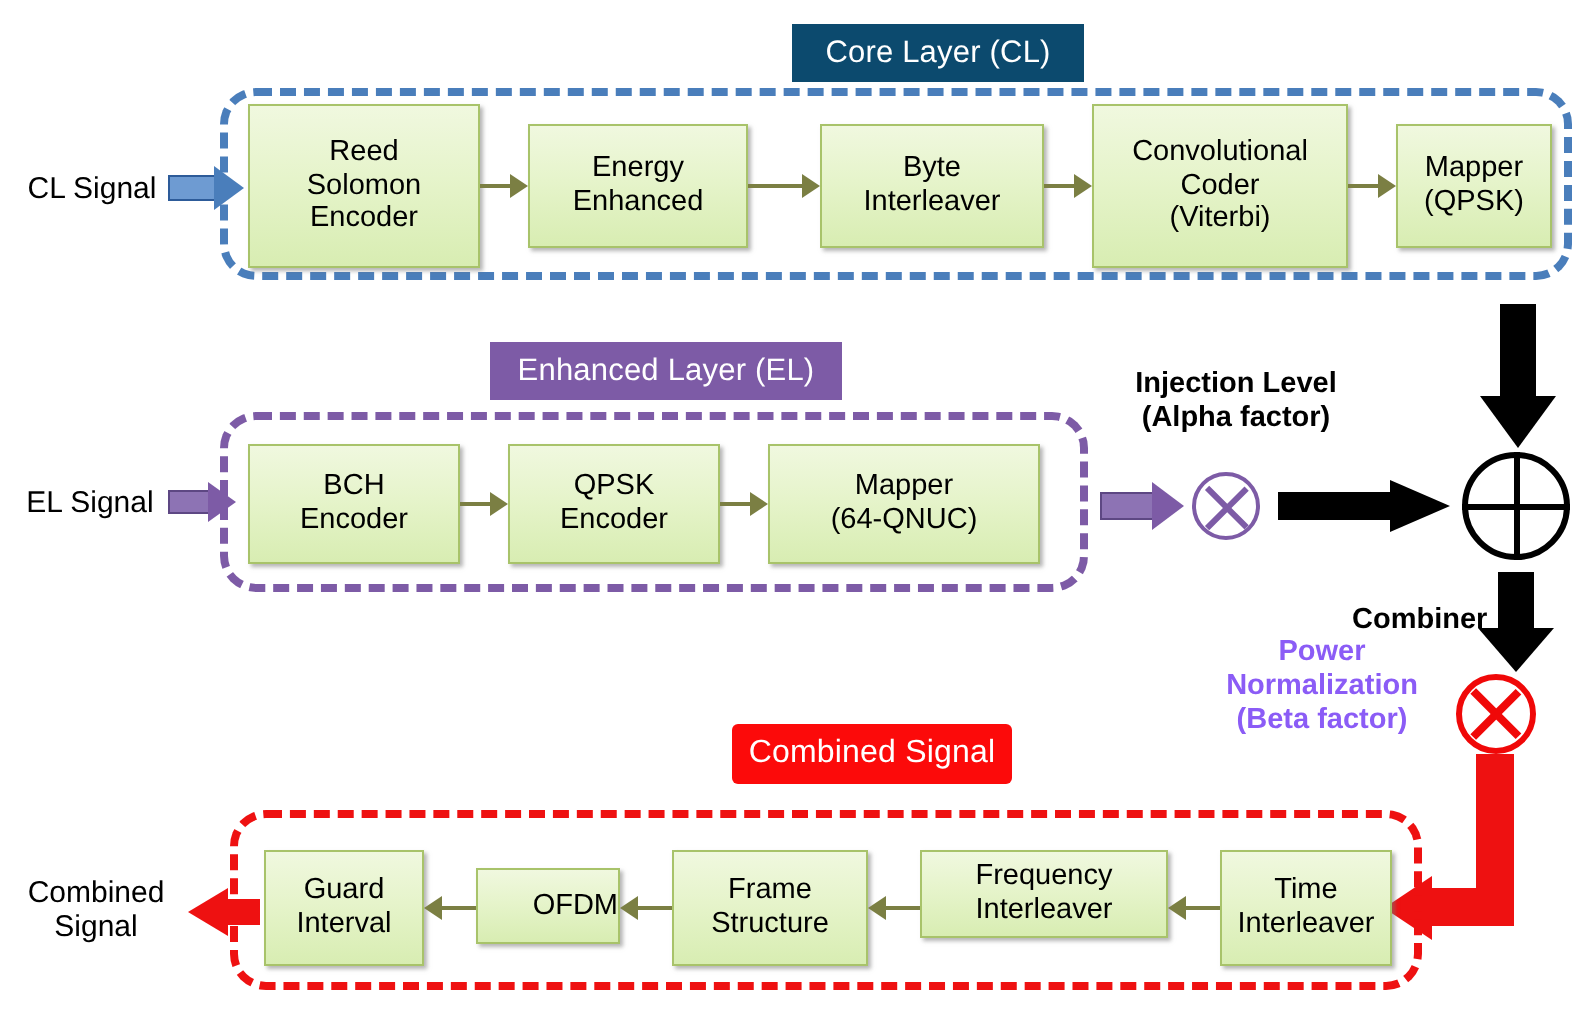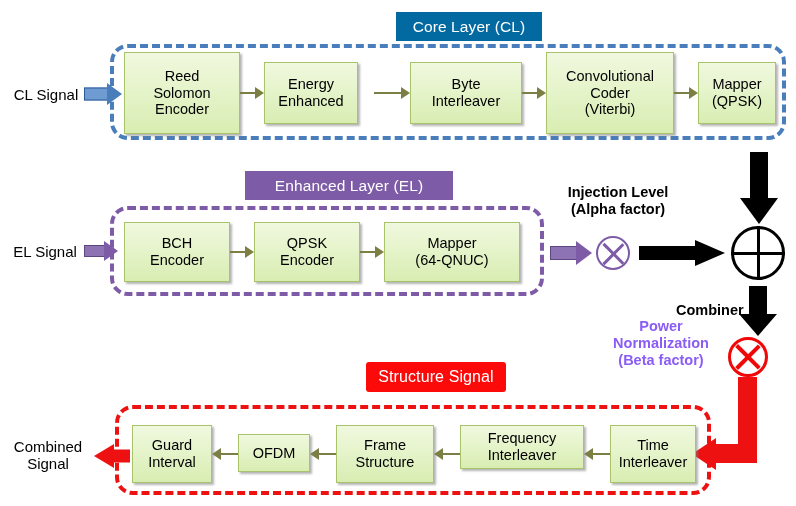--- a/index.html
+++ b/index.html
@@ -9,21 +9,21 @@
 
   
   .group{position:absolute;box-sizing:border-box;border-style:dashed;border-radius:18px;background:transparent;}
   .group.cl{border-width:4px;border-color:#4a7ebb;}
   .group.el{border-width:4px;border-color:#7d5ba6;}
   .group.cs{border-width:4px;border-color:#ee1111;}
 
   
   .chip{position:absolute;box-sizing:border-box;display:flex;align-items:center;justify-content:center;
         color:#ffffff;font-size:15.5px;letter-spacing:.1px;white-space:nowrap;}
-  .chip.cl{background:#0369a1;}
+  .chip.cl{background:#0c4a6e;}
   .chip.el{background:#7d5ba6;}
   .chip.cs{background:#fc0a0a;border-radius:3px;font-size:16px;}
 
   
   .blk{position:absolute;box-sizing:border-box;
        display:flex;align-items:center;justify-content:center;text-align:center;
        border:1px solid #a8c36a;
        background:linear-gradient(180deg,#f0f8df 0%,#e6f4cb 45%,#d8edb2 100%);
        box-shadow:1.5px 1.5px 2px rgba(120,120,120,.55);
        color:#000000;font-size:14.5px;line-height:1.14;}
@@ -92,21 +92,21 @@
       <span>Reed</span>
       <span>Solomon</span>
       <span>Encoder</span>
     </div>
   </div>
   <div class="conn r" style="left:240px;top:87px;width:24px;">
     <div class="shaft" style="width:18px;"></div>
       <div class="head"></div>
   </div>
 
-  <div class="blk" style="left:264px;top:62px;width:94px;height:62px;">
+  <div class="blk" style="left:264px;top:62px;width:110px;height:62px;">
     <div>
       <span>Energy</span>
       <span>Enhanced</span>
     </div>
   </div>
   <div class="conn r" style="left:374px;top:87px;width:36px;">
     <div class="shaft" style="width:28px;"></div>
       <div class="head"></div>
   </div>
 
@@ -135,21 +135,21 @@
 
   <div class="blk" style="left:698px;top:62px;width:78px;height:62px;">
     <div>
       <span>Mapper</span>
       <span>(QPSK)</span>
     </div>
   </div>
 
   <div class="group el" style="left:110px;top:206px;width:434px;height:90px;"></div>
 
-  <div class="chip el" style="left:245px;top:171px;width:208px;height:29px;justify-content:center;">
+  <div class="chip el" style="left:245px;top:171px;width:176px;height:29px;justify-content:center;">
     <span>Enhanced Layer (EL)</span>
   </div>
 
   <div class="sidelbl" style="left:8px;top:243px;width:74px;">
     <span>EL Signal</span>
   </div>
 
   <div class="fatarrow far-r" style="left:84px;top:241px;width:34px;height:20px;">
     <div class="body" style="width:20px;height:10px;background:#8d73b4;border:1px solid #5d4783;"></div>
     <div class="tip" style="border-top-width:10px;border-bottom-width:10px;border-left:14px solid #7d5ba6;"></div>
@@ -235,21 +235,21 @@
   </div>
 
   <div style="position:absolute;left:738px;top:377px;width:19px;height:77px;background:#ee1111;"></div>
   <div style="position:absolute;left:714px;top:444px;width:43px;height:19px;background:#ee1111;"></div>
   <div style="position:absolute;left:692px;top:438px;width:0;height:0;
               border-top:16px solid transparent;border-bottom:16px solid transparent;border-right:24px solid #ee1111;"></div>
 
   <div class="group cs" style="left:115px;top:405px;width:596px;height:90px;"></div>
 
   <div class="chip cs" style="left:366px;top:362px;width:140px;height:30px;">
-    <span>Structure Signal</span>
+    <span>Combined Signal</span>
   </div>
 
   <div class="sidelbl" style="left:2px;top:438px;width:92px;">
     <span>Combined</span><br>
     <span>Signal</span>
   </div>
 
   <div class="fatarrow far-l" style="left:94px;top:444px;width:36px;height:24px;">
     <div class="body" style="width:18px;height:13px;background:#ee1111;"></div>
     <div class="tip" style="border-top-width:12px;border-bottom-width:12px;border-right:20px solid #ee1111;"></div>
@@ -259,21 +259,21 @@
     <div>
       <span>Guard</span>
       <span>Interval</span>
     </div>
   </div>
   <div class="conn l" style="left:212px;top:448px;width:26px;">
     <div class="shaft" style="left:8px;width:18px;"></div>
       <div class="head"></div>
   </div>
 
-  <div class="blk" style="left:238px;top:434px;width:72px;height:38px;">
+  <div class="blk" style="left:238px;top:434px;width:72px;height:38px;justify-content:flex-end;">
     <div>
       <span>OFDM</span>
     </div>
   </div>
   <div class="conn l" style="left:310px;top:448px;width:26px;">
     <div class="shaft" style="left:8px;width:18px;"></div>
       <div class="head"></div>
   </div>
 
   <div class="blk" style="left:336px;top:425px;width:98px;height:58px;">

